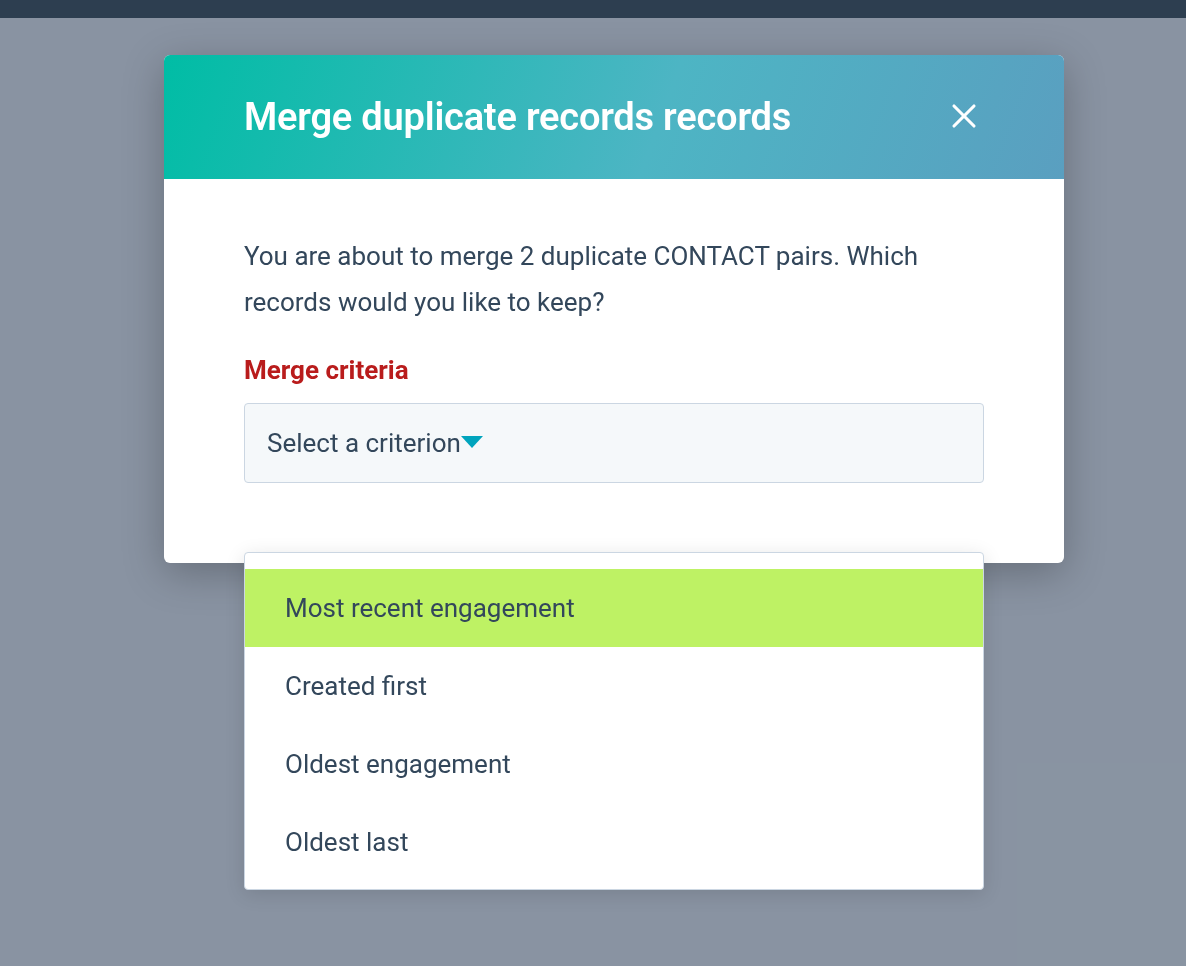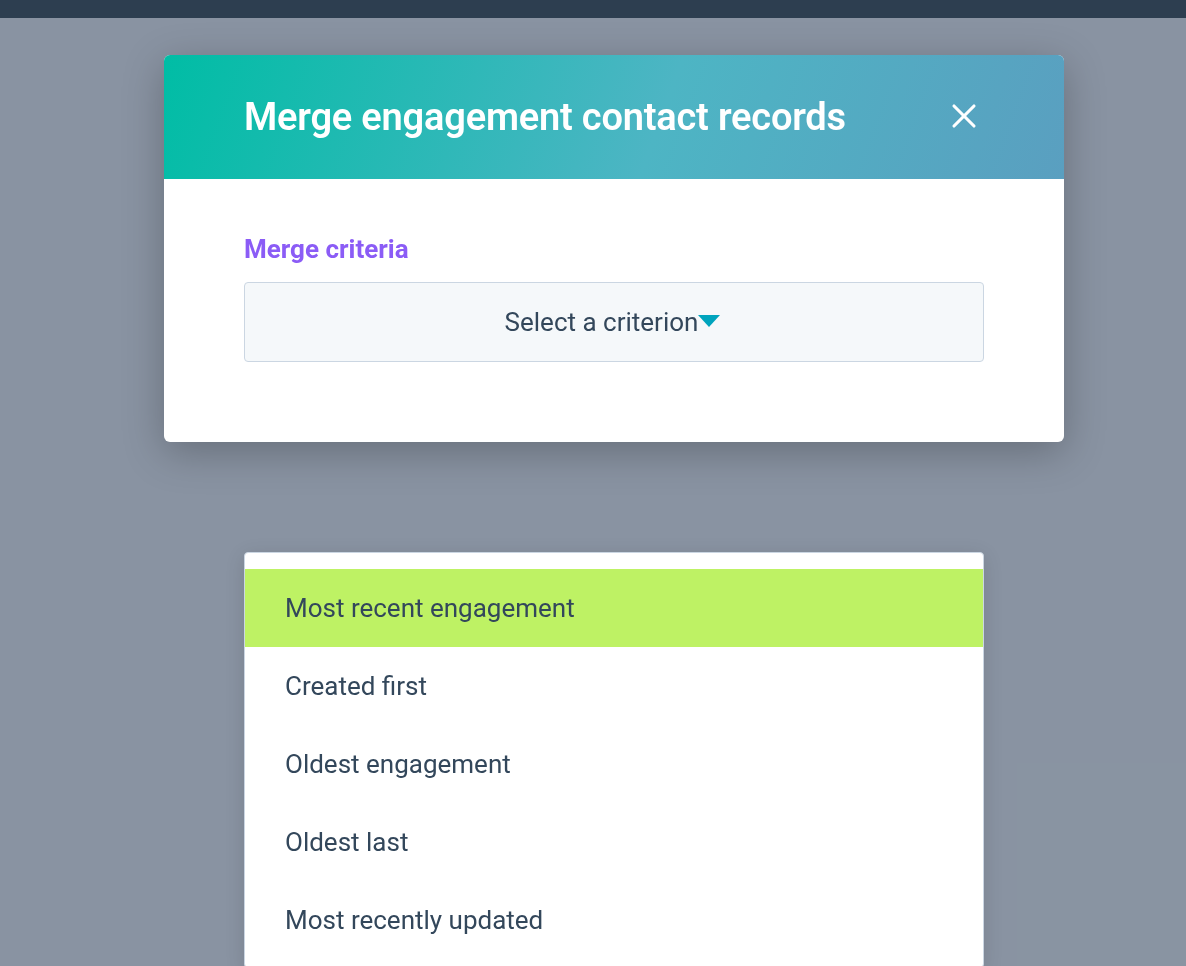--- a/index.html
+++ b/index.html
@@ -77,34 +77,34 @@
     .modal-body {
       padding: 55px 80px 80px 80px;
     }
     .modal-desc {
       color: #33475b;
       font-size: 26px;
       line-height: 1.75;
       margin-bottom: 30px;
     }
     .field-label {
-      color: #8b5cf6;
+      color: #b91c1c;
       font-size: 26px;
       font-weight: 700;
       margin-bottom: 18px;
     }
     .select-box {
       width: 740px;
       height: 80px;
       border: 1px solid #cbd6e2;
       border-radius: 4px;
       background: #f5f8fa;
       display: flex;
       align-items: center;
-      justify-content: center;
+      justify-content: flex-start;
       padding: 0 25px 0 22px;
       cursor: pointer;
       position: relative;
     }
     .select-value {
       color: #33475b;
       font-size: 26px;
     }
     .select-caret {
       color: #00a4bd;
@@ -141,42 +141,42 @@
 </head>
 <body>
 
 <div class="backdrop">
   <div class="backdrop-top"></div>
   <div class="backdrop-overlay"></div>
 </div>
 
 <div class="modal">
   <div class="modal-header">
-    <h1 class="modal-title">Merge engagement contact records</h1>
+    <h1 class="modal-title">Merge duplicate records records</h1>
     <button class="close-btn">
       <span>
         <svg viewBox="0 0 24 24" fill="none" stroke="currentColor" stroke-width="2.5" stroke-linecap="round">
           <line x1="4" y1="4" x2="20" y2="20"></line>
           <line x1="20" y1="4" x2="4" y2="20"></line>
         </svg>
       </span>
     </button>
   </div>
   <div class="modal-body">
+    <p class="modal-desc">You are about to merge 2 duplicate CONTACT pairs. Which records would you like to keep?</p>
     <div class="field-label">Merge criteria</div>
     <div class="select-box">
       <span class="select-value">Select a criterion</span>
       <span class="select-caret">
         <svg viewBox="0 0 22 14">
           <polygon points="0,0 22,0 11,12" fill="currentColor"></polygon>
         </svg>
       </span>
     </div>
   </div>
 </div>
 
 <div class="dropdown">
   <div class="dropdown-option highlighted">Most recent engagement</div>
   <div class="dropdown-option">Created first</div>
   <div class="dropdown-option">Oldest engagement</div>
   <div class="dropdown-option">Oldest last</div>
-  <div class="dropdown-option">Most recently updated</div>
 </div>
 
 </body></html>

